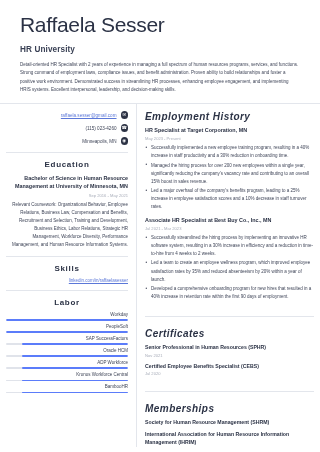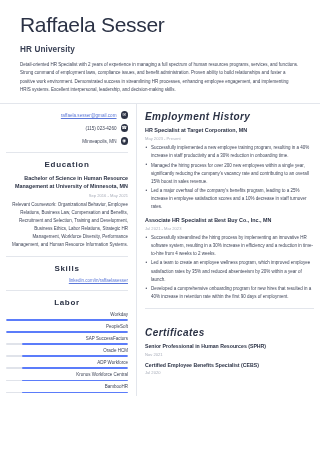--- a/index.html
+++ b/index.html
@@ -62,21 +62,21 @@
 
   .skill { margin-bottom: 3px; }
   .skill-name { font-size: 4.5px; color: #3e4457; margin-bottom: 2.5px; }
   .skill-track {
     height: 1.6px; background: #e0e3ea; border-radius: 1px;
     position: relative; overflow: hidden;
   }
   .skill-fill { position: absolute; top: 0; right: 0; height: 100%; background: #5b7cfa; border-radius: 1px; }
 
   
-  .main-block { border-top: 1px solid #e3e6ec; margin-top: 7px; padding-top: 18px; }
+  .main-block { border-top: 1px solid #e3e6ec; margin-top: 15px; padding-top: 11px; }
   .main-block.first { border-top: none; margin-top: 0; padding-top: 0; }
   .main-h {
     font-size: 10px; font-weight: 700; color: #2b3245;
     letter-spacing: .45px; margin-bottom: 5px; font-style: italic;
   }
   .entry { margin-bottom: 6px; }
   .entry:last-child { margin-bottom: 0; }
   .entry-title { font-size: 5.4px; font-weight: 700; color: #2b3245; line-height: 1.4; }
   .entry-date { font-size: 4.1px; color: #a9aeba; margin-top: 1.5px; }
   .bullets { list-style: none; margin-top: 3px; }
@@ -221,16 +221,23 @@
               <div class="cert-name">Senior Professional in Human Resources (SPHR)</div>
               <div class="cert-date">Nov 2021</div>
             </div>
             <div class="cert">
               <div class="cert-name">Certified Employee Benefits Specialist (CEBS)</div>
               <div class="cert-date">Jul 2020</div>
             </div>
           </div>
       </div>
 
+      <div class="main-block">
+        <div class="main-h">Memberships</div>
+        <div id="memberships-list">
+            <div class="mem">Society for Human Resource Management (SHRM)</div>
+            <div class="mem">International Association for Human Resource Information Management (IHRIM)</div>
+          </div>
+      </div>
 
     </div>
   </div>
 </div>
 
 </body></html>

